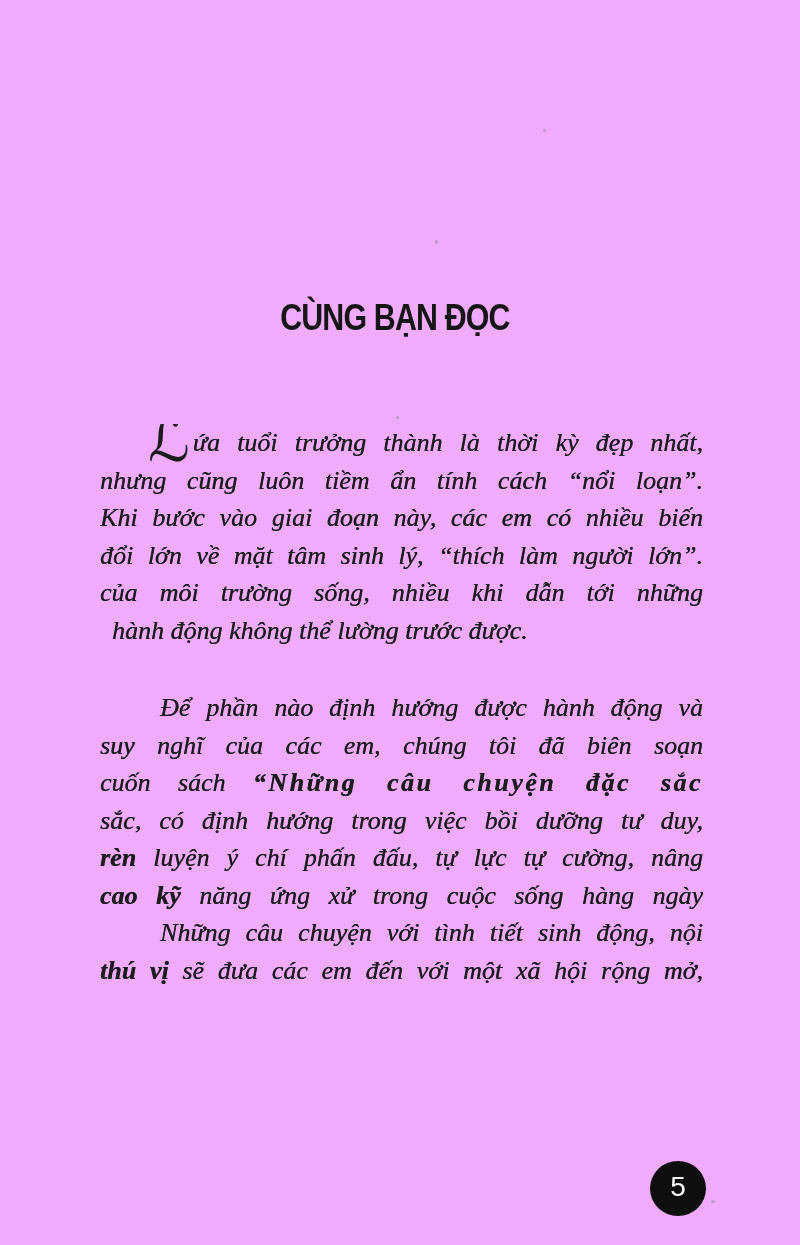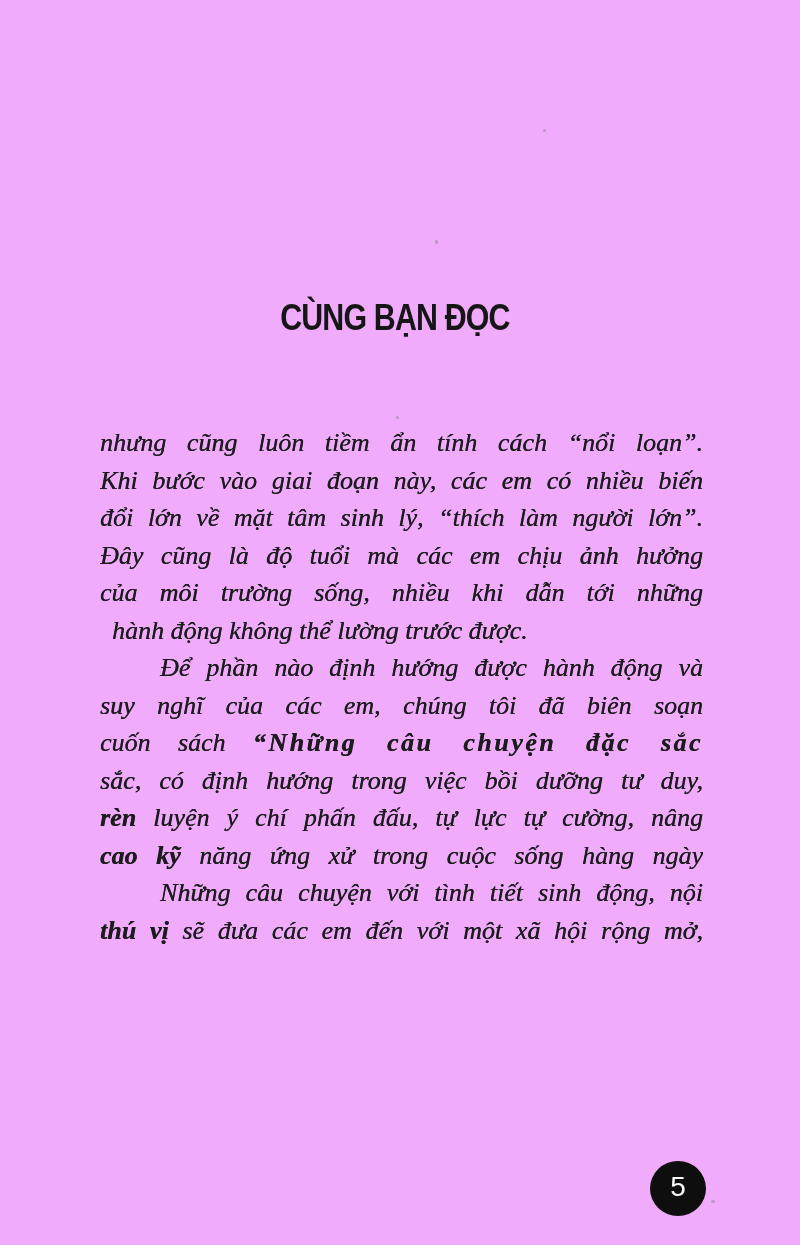--- a/index.html
+++ b/index.html
@@ -88,29 +88,29 @@
 <body>
 
 <div class="page">
 
   <div class="page-title">
     <span class="squeeze">CÙNG BẠN ĐỌC</span>
   </div>
 
   <div class="body-text" style="color: rgb(28, 28, 28);">
       <div class="paragraph">
+        <div class="text-line" style="padding-left: 48px;"><span class="drop-cap">ℒ</span><span class="seg">ứa tuổi trưởng thành là thời kỳ đẹp nhất,</span></div>
         <div class="text-line"><span class="seg">nhưng cũng luôn tiềm ẩn tính cách “nổi loạn”.</span></div>
         <div class="text-line"><span class="seg">Khi bước vào giai đoạn này, các em có nhiều biến</span></div>
         <div class="text-line"><span class="seg">đổi lớn về mặt tâm sinh lý, “thích làm người lớn”.</span></div>
-        <div class="text-line"><span class="seg">Đây cũng là độ tuổi mà các em chịu ảnh hưởng</span></div>
         <div class="text-line"><span class="seg">của môi trường sống, nhiều khi dẫn tới những</span></div>
         <div class="text-line last-line"><span class="seg">hành động không thể lường trước được.</span></div>
       </div>
       <div class="paragraph">
-        <div class="text-line" style="padding-left: 60px;"><span class="seg">Để phần nào định hướng được hành động và</span></div>
+        <div class="text-line" style="padding-left: 60px; margin-top: 40px;"><span class="seg">Để phần nào định hướng được hành động và</span></div>
         <div class="text-line"><span class="seg">suy nghĩ của các em, chúng tôi đã biên soạn</span></div>
         <div class="text-line"><span class="seg">cuốn sách </span><span class="seg bold spaced">“Những câu chuyện đặc sắc</span></div>
         <div class="text-line"><span class="seg">sắc, có định hướng trong việc bồi dưỡng tư duy,</span></div>
         <div class="text-line"><span class="seg bold">rèn</span><span class="seg"> luyện ý chí phấn đấu, tự lực tự cường, nâng</span></div>
         <div class="text-line"><span class="seg bold">cao kỹ</span><span class="seg"> năng ứng xử trong cuộc sống hàng ngày</span></div>
       </div>
       <div class="paragraph">
         <div class="text-line" style="padding-left: 60px;"><span class="seg">Những câu chuyện với tình tiết sinh động, nội</span></div>
         <div class="text-line"><span class="seg bold">thú vị</span><span class="seg"> sẽ đưa các em đến với một xã hội rộng mở,</span></div>
       </div>

